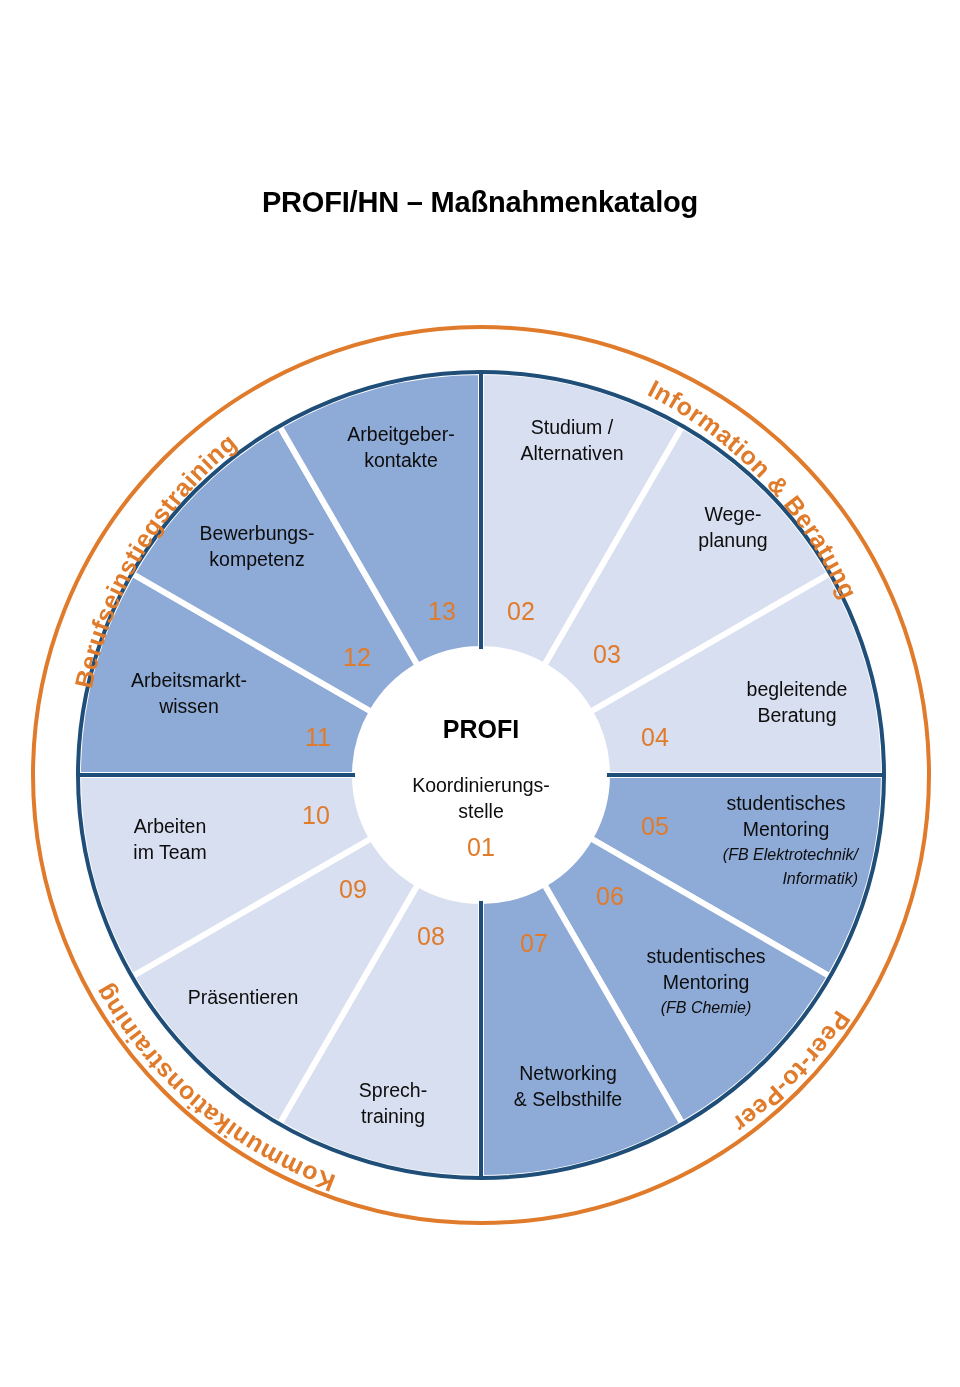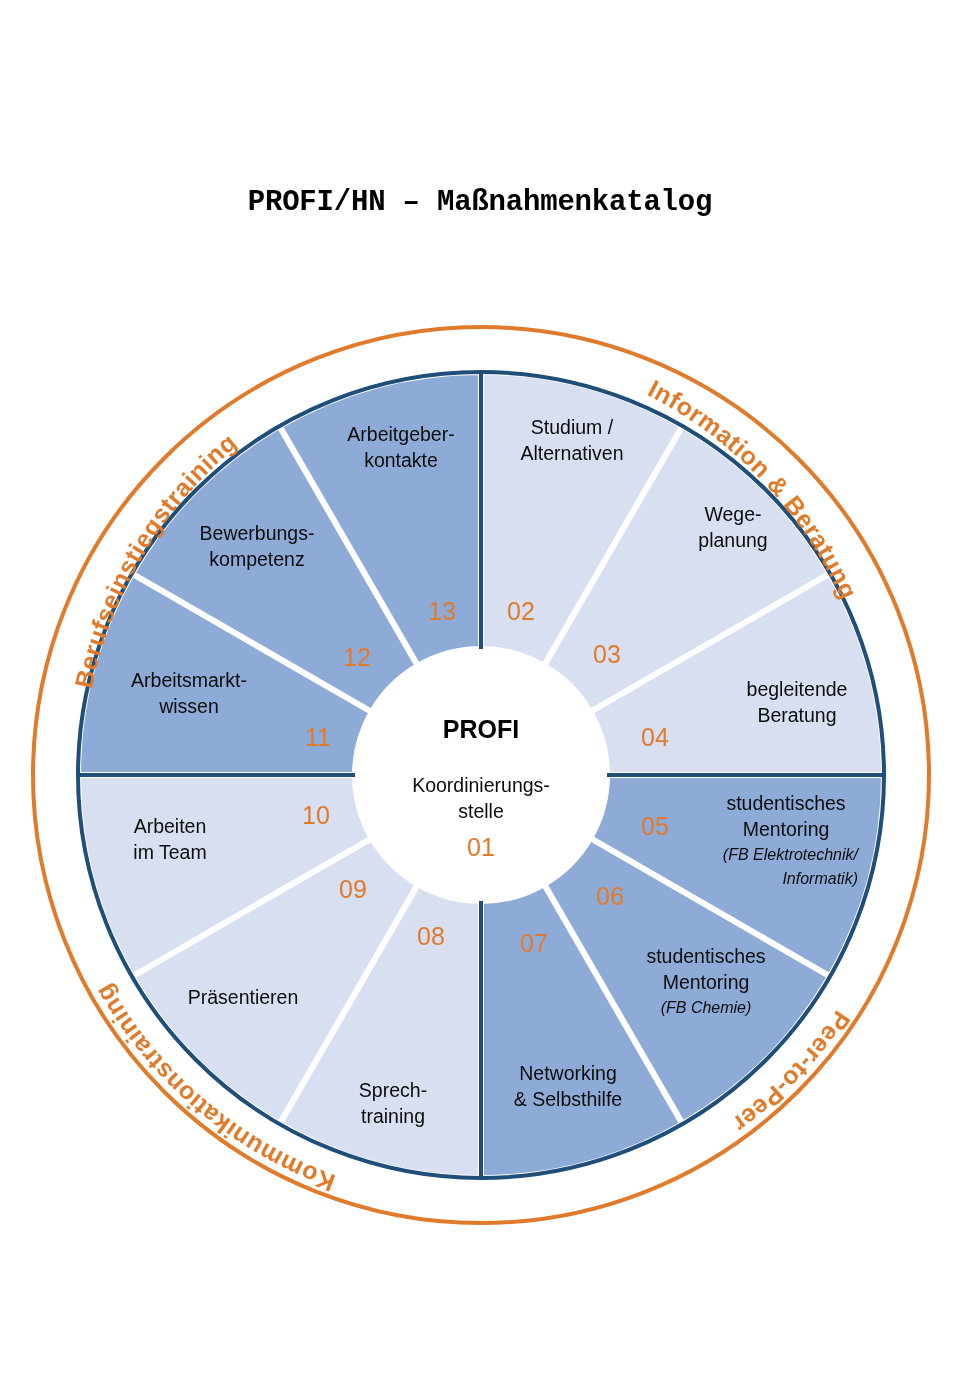--- a/index.html
+++ b/index.html
@@ -22,21 +22,20 @@
   #diagram-title {
     position: absolute;
     top: 186px;
     left: 0;
     width: 960px;
     text-align: center;
     font-size: 29px;
     font-weight: bold;
     color: #000000;
     letter-spacing: -0.2px;
-    font-family: Liberation Mono, monospace;
   }
   #wheel-svg {
     position: absolute;
     top: 0;
     left: 0;
   }
   .seg-label {
     font-family: "Liberation Sans", sans-serif;
     font-size: 19.5px;
     fill: #0d0d0d;

